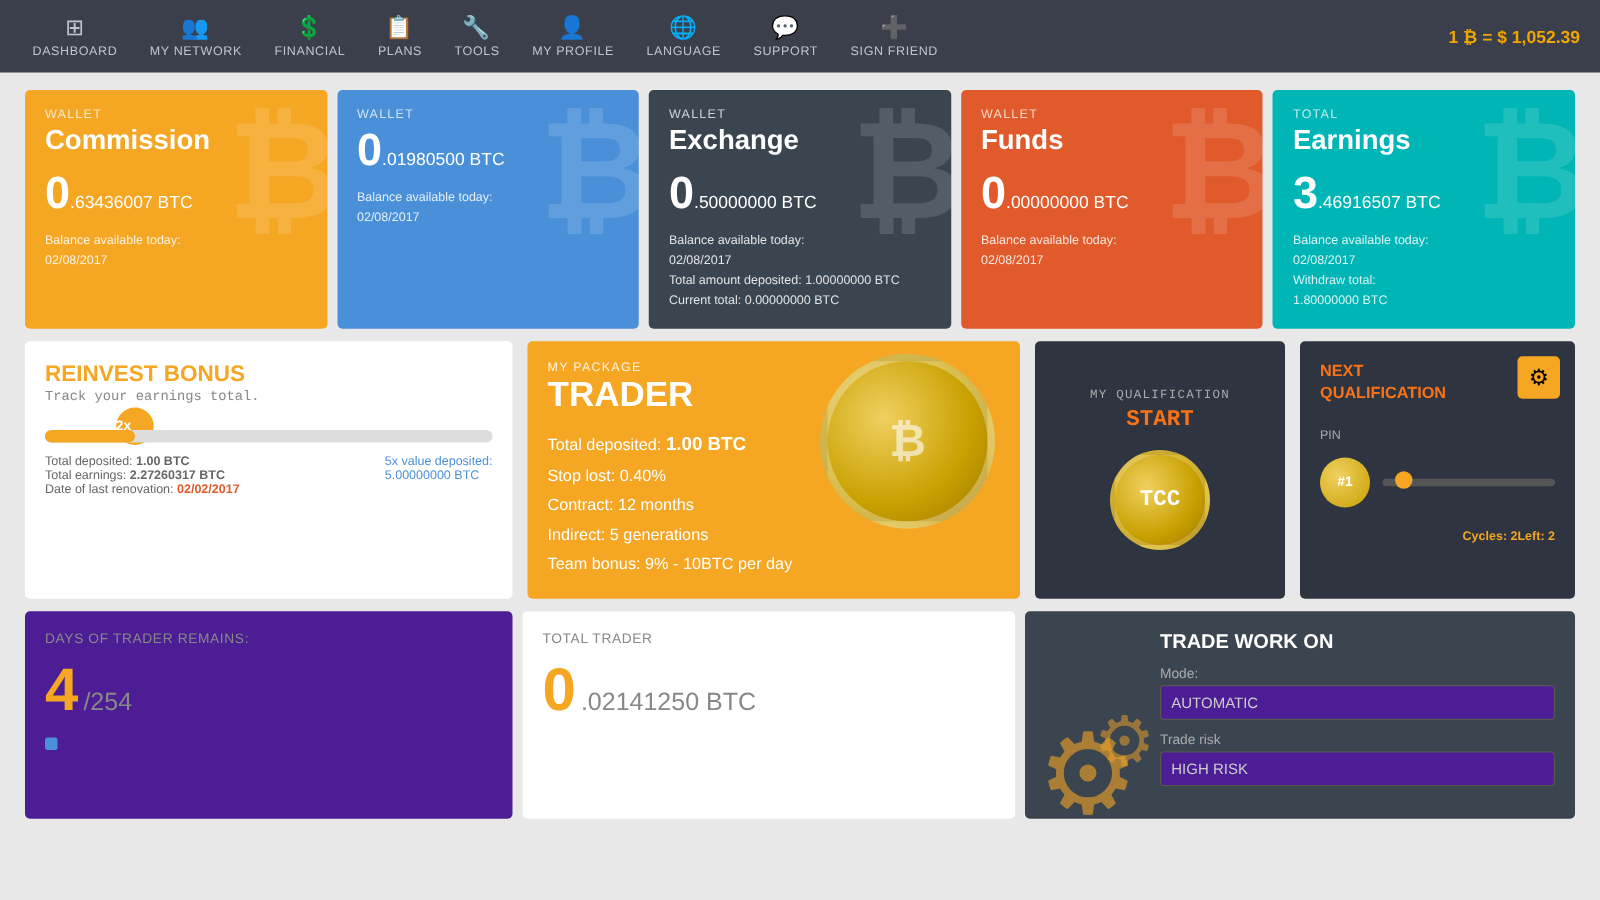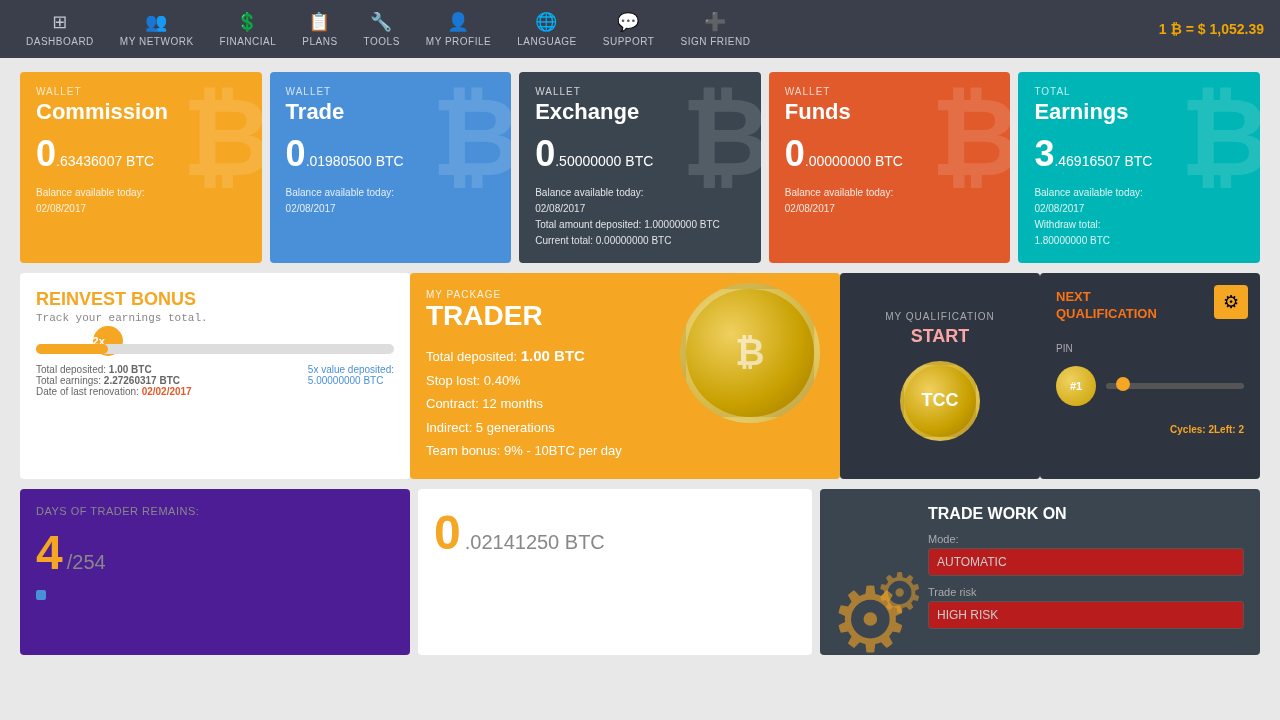--- a/index.html
+++ b/index.html
@@ -102,21 +102,21 @@
 
     .card-orange { background: #f5a623; }
     .card-blue { background: #4a90d9; }
     .card-dark { background: #3a4550; }
     .card-red { background: #e05a2b; }
     .card-teal { background: #00b5b5; }
 
     
     .middle-row {
       display: flex;
-      gap: 0;
+      gap: 12px;
       margin-bottom: 10px;
     }
 
     
     .reinvest-card {
       background: #fff;
       border-radius: 4px;
       padding: 16px;
       flex: 0 0 390px;
       min-height: 200px;
@@ -228,32 +228,33 @@
     .qualification-card {
       background: #2e3440;
       border-radius: 4px;
       padding: 16px;
       flex: 0 0 200px;
       display: flex;
       flex-direction: column;
       align-items: center;
       justify-content: center;
       min-height: 200px;
+      font-family: Liberation Mono, monospace;
     }
     .qual-label {
       font-size: 10px;
       color: #aaa;
       text-transform: uppercase;
       letter-spacing: 1px;
       margin-bottom: 4px;
     }
     .qual-title {
       font-size: 18px;
       font-weight: bold;
-      color: #fca5a5;
+      color: #f97316;
       margin-bottom: 14px;
     }
     .tcc-coin {
       width: 80px;
       height: 80px;
       border-radius: 50%;
       background: radial-gradient(circle at 35% 35%, #f0d060, #c8a000 60%, #a07800);
       border: 4px solid rgba(255,255,255,0.2);
       display: flex;
       align-items: center;
@@ -417,21 +418,21 @@
       color: #fff;
       margin-bottom: 10px;
     }
     .trade-field-label {
       font-size: 11px;
       color: #aaa;
       margin-bottom: 3px;
     }
     .trade-select {
       width: 100%;
-      background: #b91c1c;
+      background: #4c1d95;
       color: #ccc;
       border: 1px solid #555;
       border-radius: 3px;
       padding: 6px 8px;
       font-size: 12px;
       margin-bottom: 10px;
       appearance: none;
       cursor: pointer;
     }
   </style>
@@ -496,21 +497,20 @@
       </div>
       <div class="wallet-info">
         <div>Balance available today:</div>
         <div>02/08/2017</div>
       </div>
     </div>
 
     <div class="wallet-card card-blue">
       <div class="btc-bg">₿</div>
       <div class="wallet-label">WALLET</div>
-      <div class="wallet-title">Trade</div>
       <div class="wallet-amount">
         <span class="big">0</span>
         <span class="small">.01980500 BTC</span>
       </div>
       <div class="wallet-info">
         <div>Balance available today:</div>
         <div>02/08/2017</div>
       </div>
     </div>
 
@@ -650,20 +650,21 @@
     <div class="days-card">
       <div class="days-label">DAYS OF TRADER REMAINS:</div>
       <div class="days-amount">
         <span class="big">4</span>
         <span class="small">/254</span>
       </div>
       <div class="days-indicator"></div>
     </div>
 
     <div class="total-trader-card">
+      <div class="days-label">TOTAL TRADER</div>
       <div class="days-amount">
         <span class="big">0</span>
         <span class="small">.02141250 BTC</span>
       </div>
     </div>
 
     <div class="trade-work-card">
       <div class="gears-bg">⚙</div>
       <div class="gears-bg2">⚙</div>
       <div class="trade-work-content">

